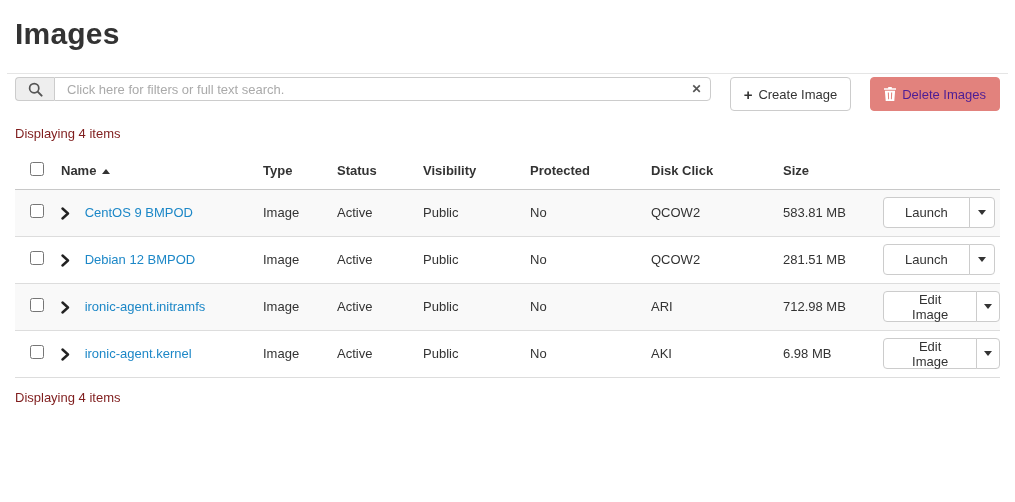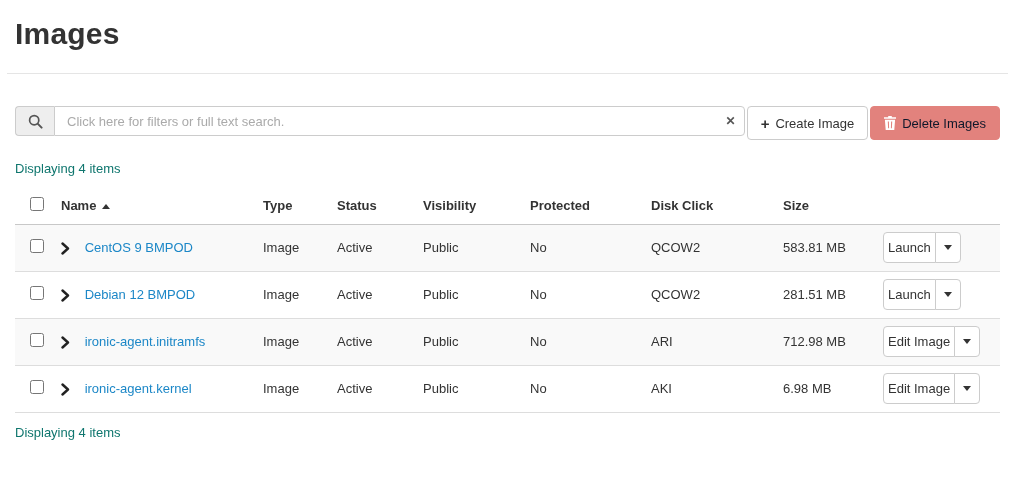--- a/index.html
+++ b/index.html
@@ -35,21 +35,21 @@
     color: #333;
     letter-spacing: 0.2px;
   }
   hr.title-divider {
     border: none;
     border-top: 1px solid #e5e5e5;
     margin: 22px -8px 0 -8px;
   }
 
   
-  .toolbar { display: flex; margin-top: 32px; height: 30px; gap: 2px; }
+  .toolbar { display: flex; margin-top: 3px; height: 24px; gap: 19px; }
   .input-group { flex: 1; display: flex; position: relative; }
   .input-addon {
     width: 39px;
     background: #eee;
     border: 1px solid #ccc;
     border-right: none;
     border-radius: 4px 0 0 4px;
     display: flex; align-items: center; justify-content: center;
     cursor: pointer;
   }
@@ -75,24 +75,24 @@
     padding: 0 13px;
     border-radius: 4px;
     font-size: 13px;
     font-family: "Liberation Sans", sans-serif;
     display: inline-flex; align-items: center; gap: 6px;
     cursor: pointer;
     white-space: nowrap;
   }
   .btn-default { background: #fff; border: 1px solid #ccc; color: #333; }
   .btn-default .plus { font-weight: bold; font-size: 15px; line-height: 1; }
-  .btn-danger { background: var(--danger, #e2827d); border: 1px solid var(--danger, #e2827d); color: #0f172a; }
-
-  
-  .count { font-size: 13px; color: #0f766e; margin: 25px 0 12px 0; }
+  .btn-danger { background: var(--danger, #e2827d); border: 1px solid var(--danger, #e2827d); color: #4c1d95; }
+
+  
+  .count { font-size: 13px; color: #7f1d1d; margin: 25px 0 12px 0; }
   .count.footer { margin: 12px 0 0 0; }
 
   
   table.data-table { width: 100%; border-collapse: collapse; font-size: 13px; border-bottom: 1px solid #ddd; }
   thead th {
     text-align: left;
     font-weight: bold;
     color: #333;
     height: 36px;
     vertical-align: middle;
@@ -126,21 +126,21 @@
     border-left: 4px solid transparent;
     border-right: 4px solid transparent;
     border-top: 5px solid #333;
   }
 
   
   .split-btn { display: inline-flex; }
   .sb-main {
     background: #fff; border: 1px solid #ccc;
     border-radius: 4px 0 0 4px;
-    padding: 0 4px; height: 31px;
+    padding: 0 21px; height: 31px;
     font-size: 13px; color: #333; cursor: pointer;
     font-family: "Liberation Sans", sans-serif;
   }
   .sb-caret {
     background: #fff; border: 1px solid #ccc;
     margin-left: -1px;
     border-radius: 0 4px 4px 0;
     width: 26px; height: 31px;
     display: inline-flex; align-items: center; justify-content: center;
     cursor: pointer;

